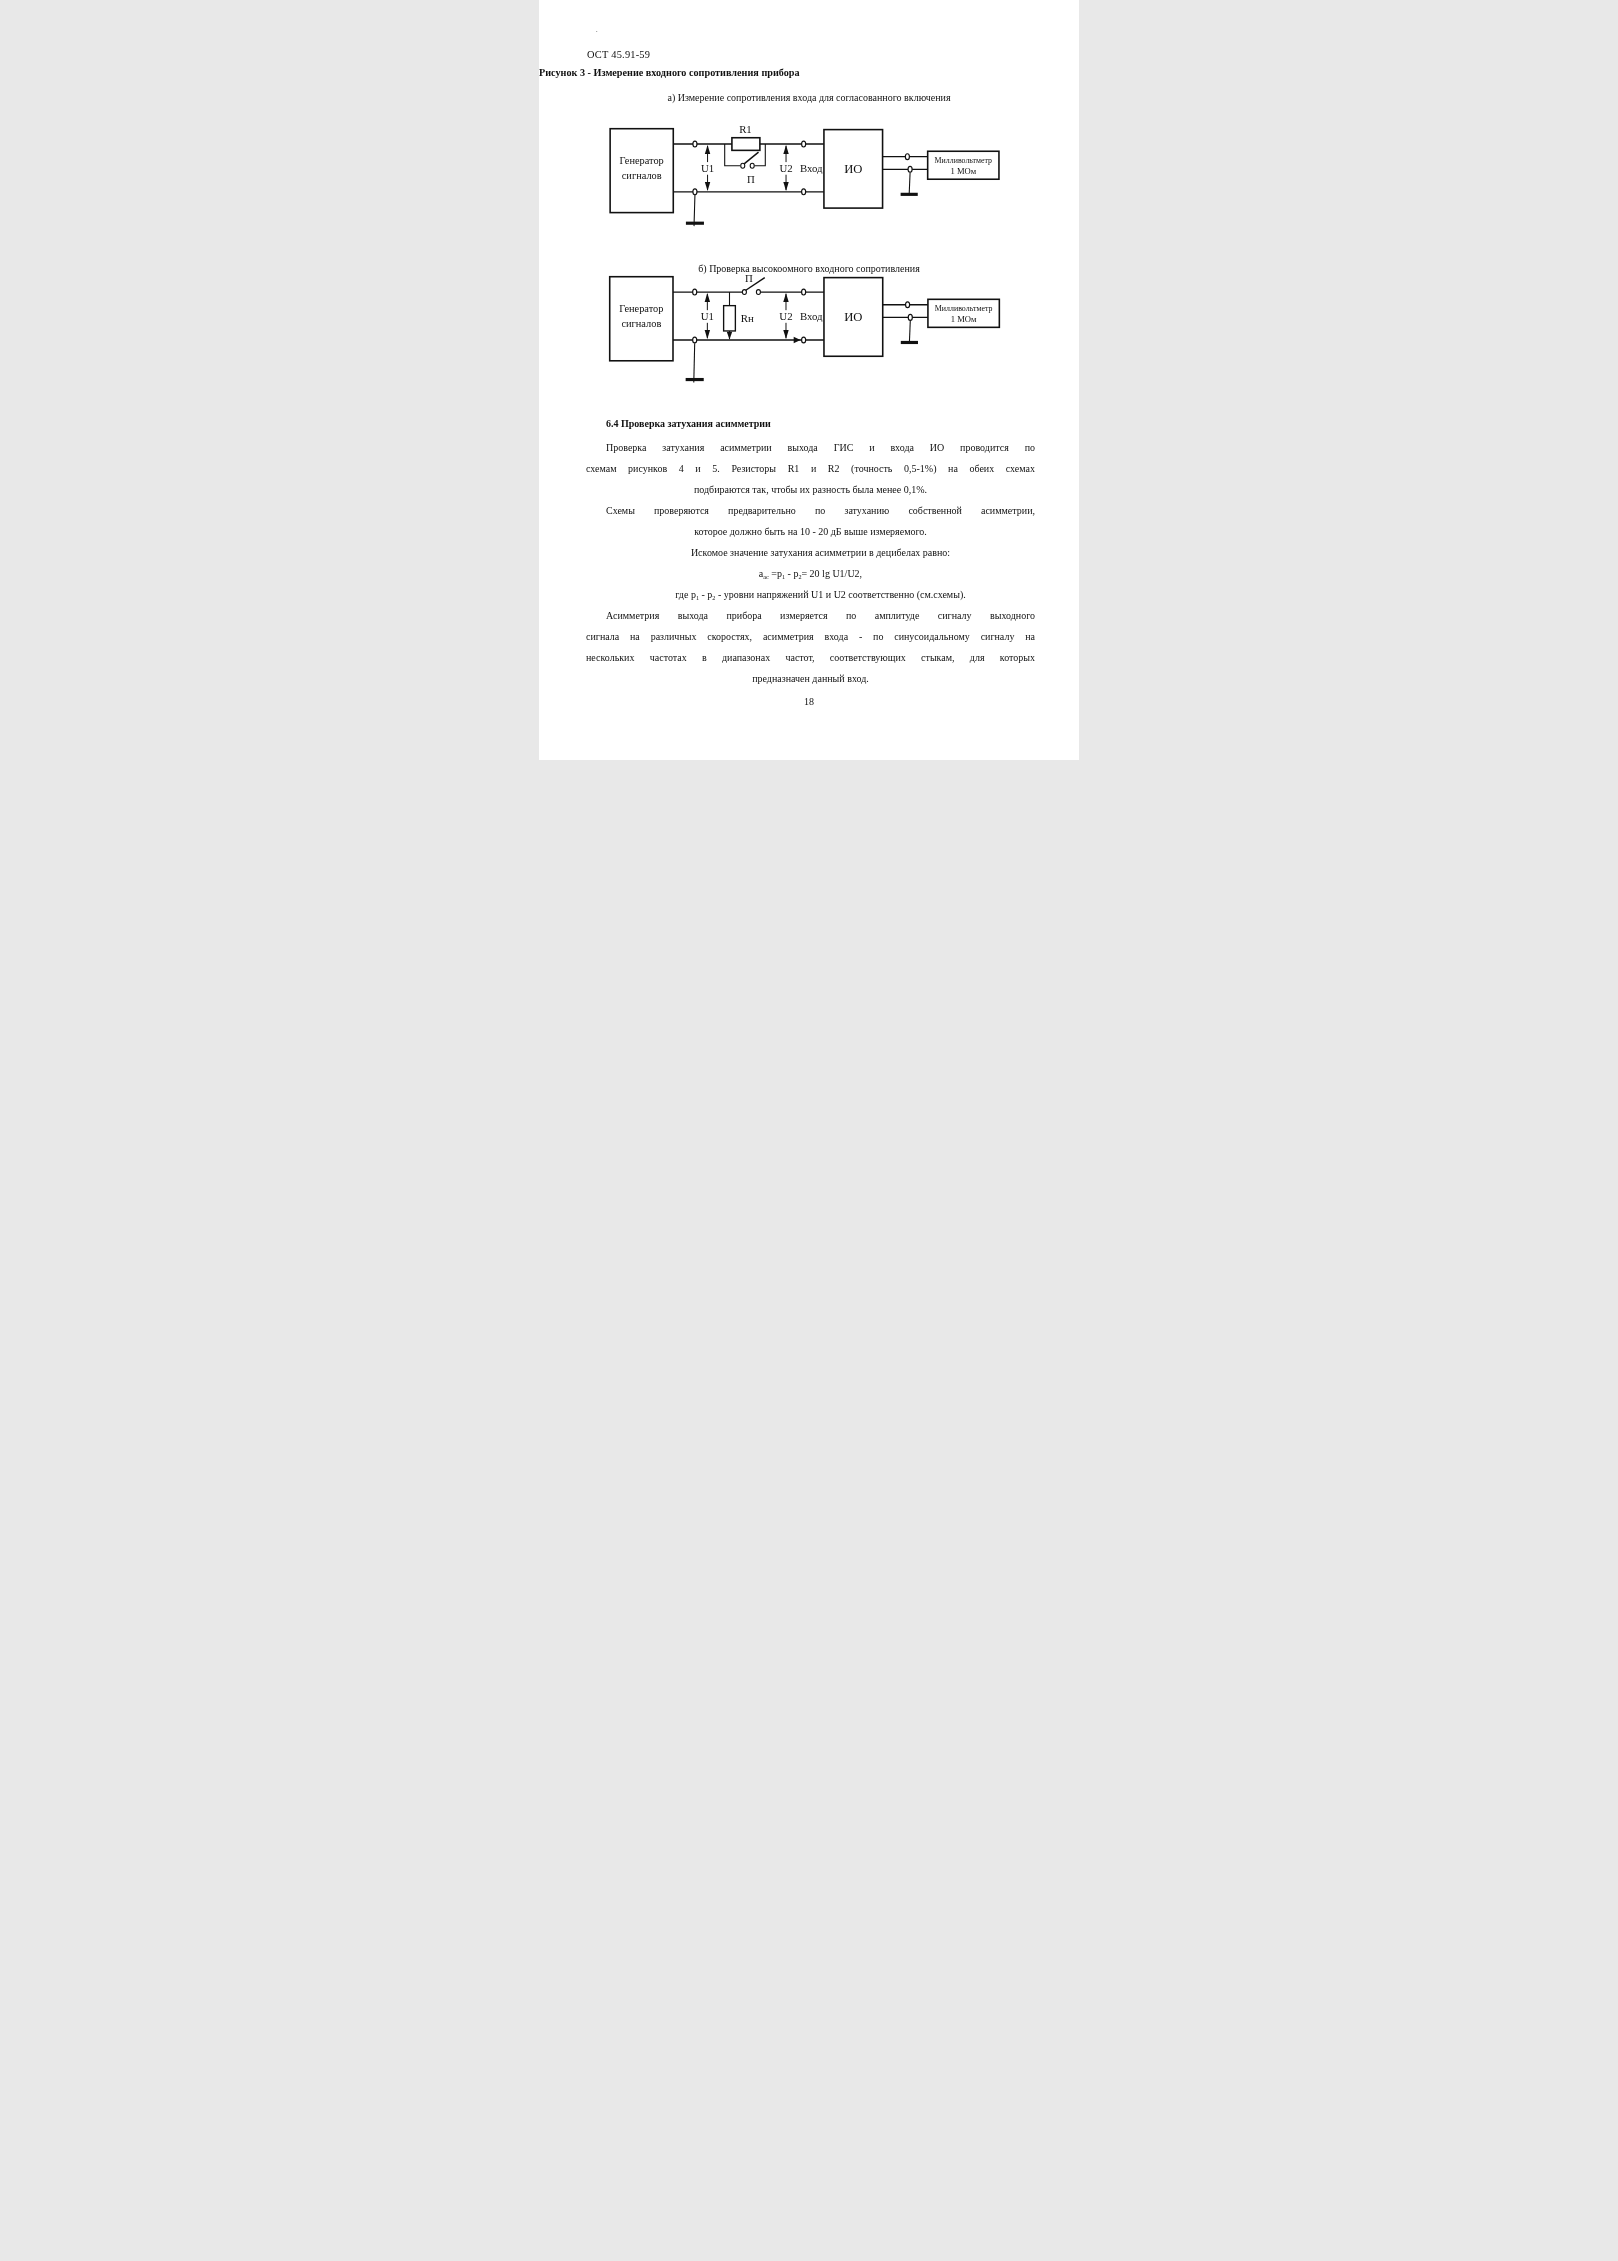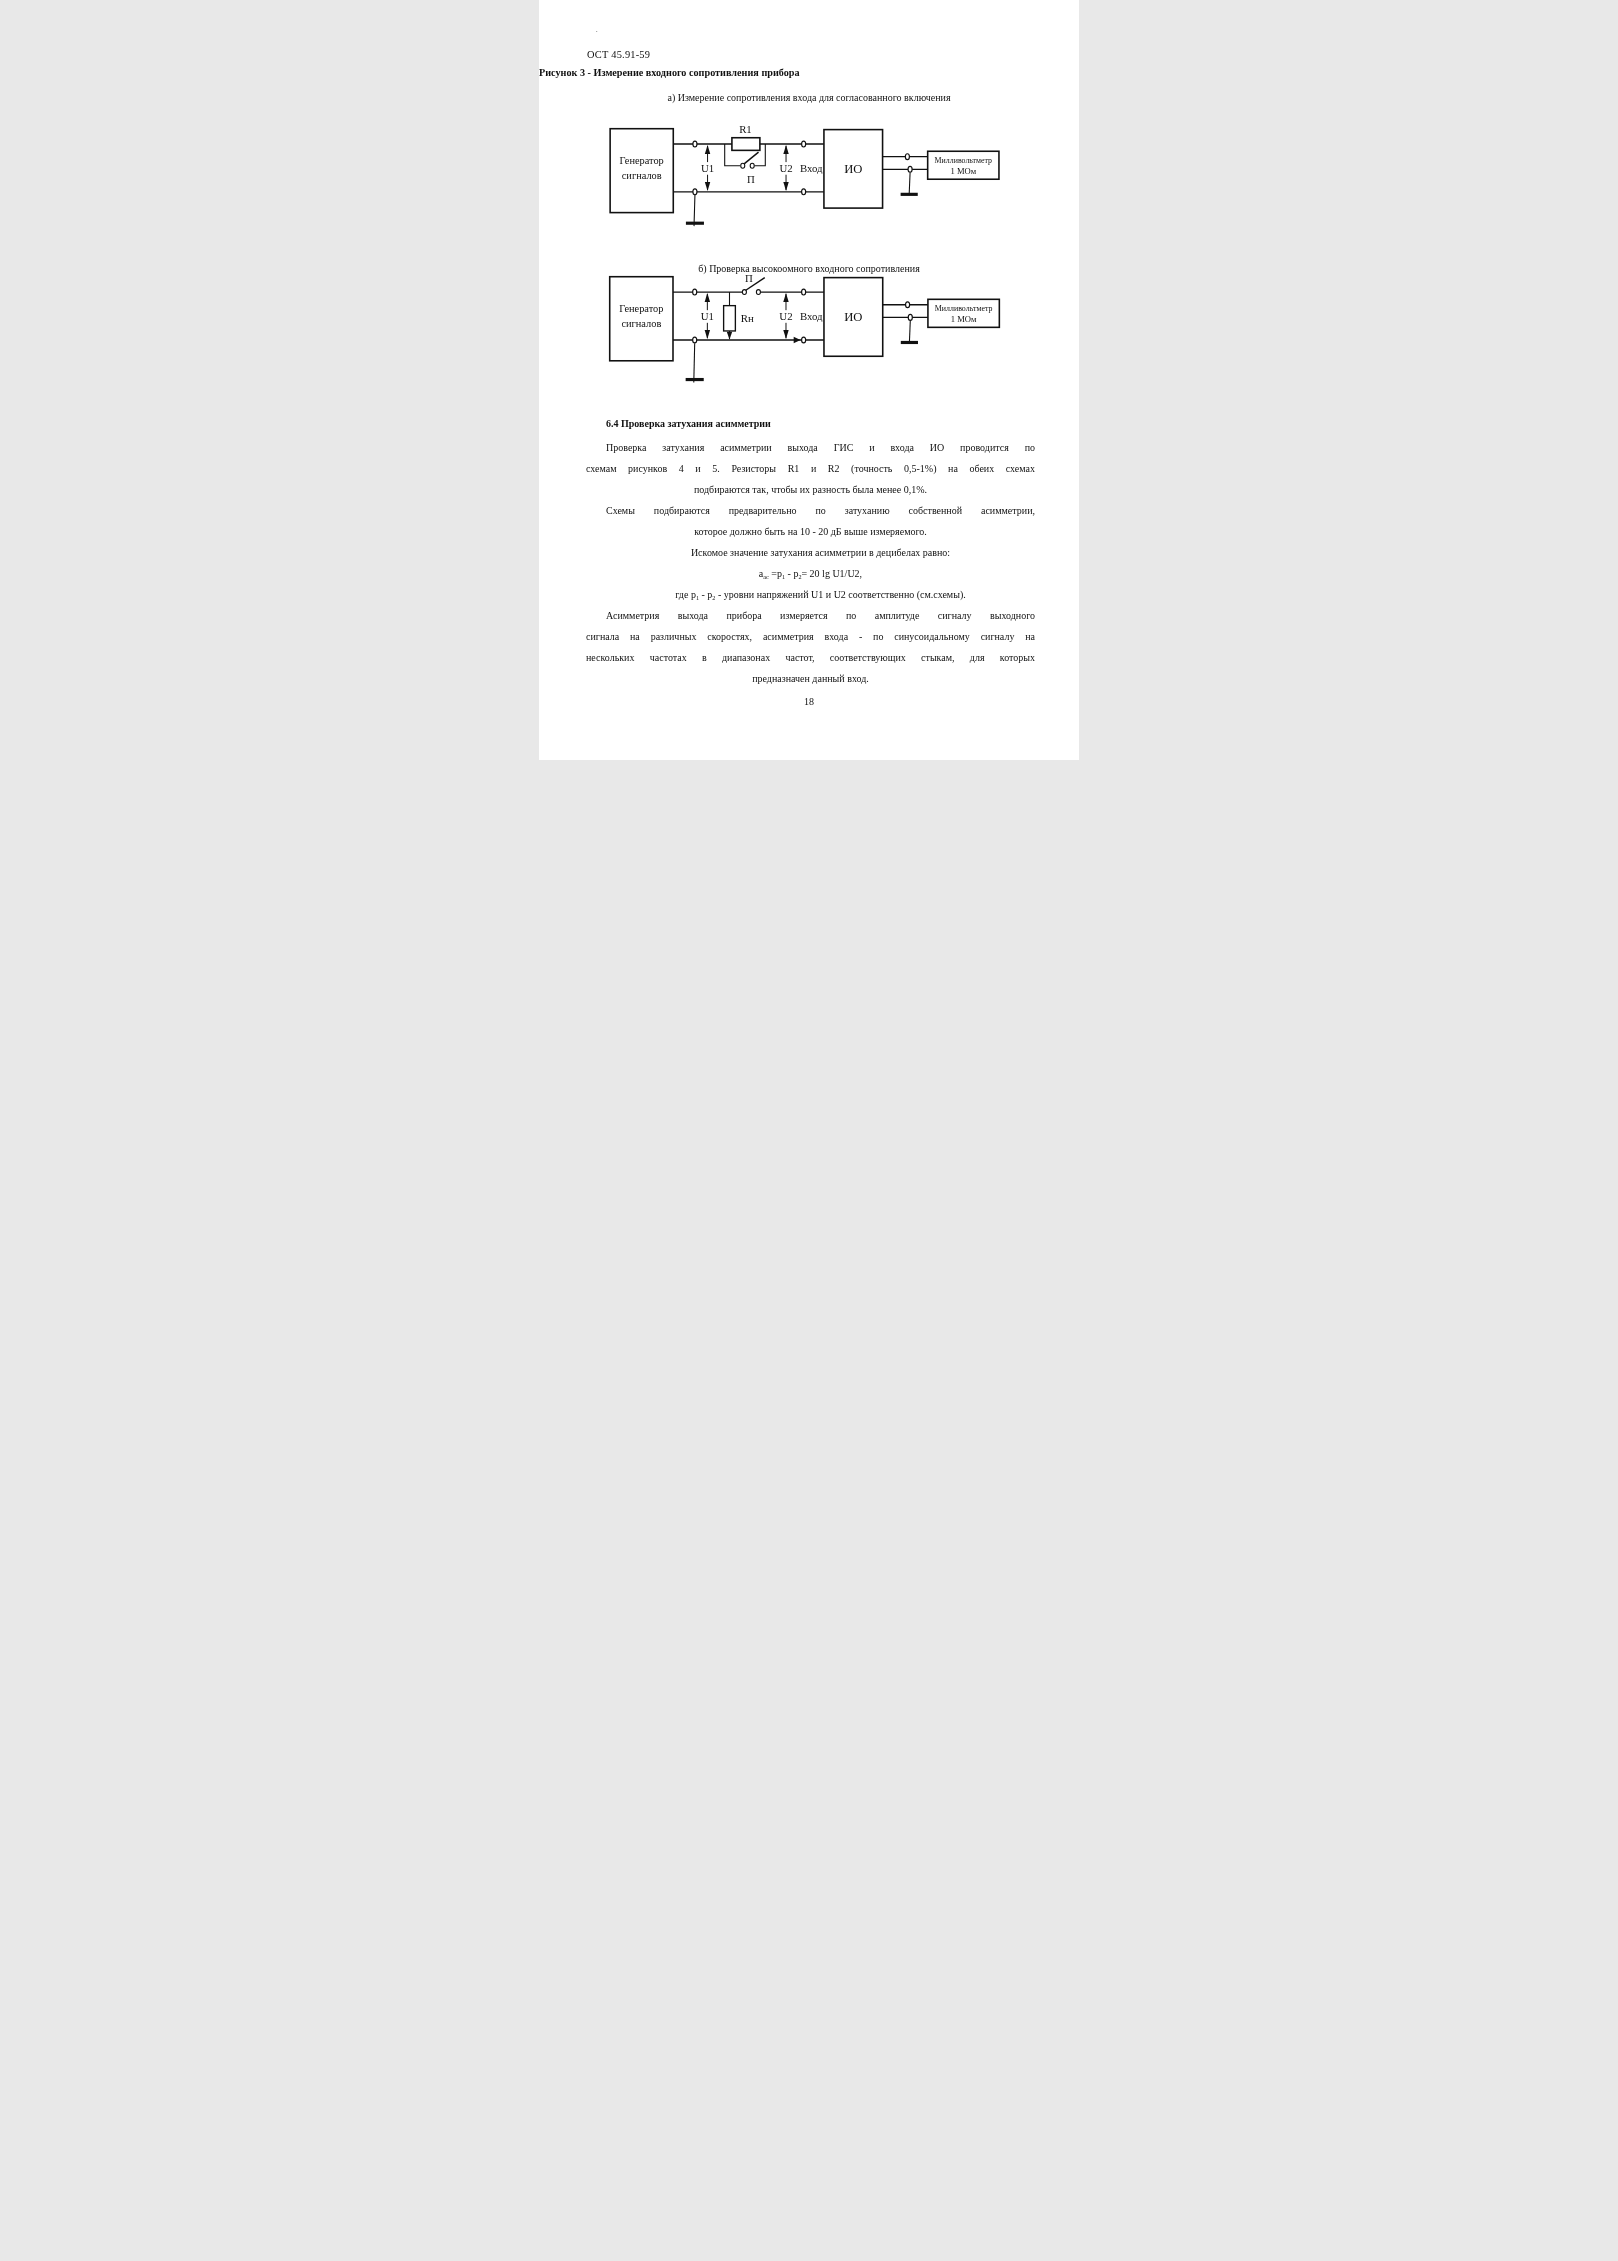--- a/index.html
+++ b/index.html
@@ -178,21 +178,21 @@
     </g>
   </svg>
 
   <div class="section">
     <div class="heading">6.4 Проверка затухания асимметрии</div>
 
     <div class="ln jline indent">Проверка затухания асимметрии выхода ГИС и входа ИО проводится по</div>
     <div class="ln jline">схемам рисунков 4 и 5. Резисторы R1 и R2 (точность 0,5-1%) на обеих схемах</div>
     <div class="ln lline">подбираются так, чтобы их разность была менее 0,1%.</div>
 
-    <div class="ln jline indent">Схемы подбираются предварительно по затуханию собственной асимметрии,</div>
+    <div class="ln jline indent">Схемы проверяются предварительно по затуханию собственной асимметрии,</div>
     <div class="ln lline">которое должно быть на 10 - 20 дБ выше измеряемого.</div>
 
     <div class="ln lline indent">Искомое значение затухания асимметрии в децибелах равно:</div>
 
     <div class="ln formula">
       <span>a</span><sub>ас</sub><span> =p</span><sub>1</sub><span> - p</span><sub>2</sub><span>= 20 lg U1/U2,</span>
     </div>
 
     <div class="ln lline indent">
       <span>где p</span><sub>1</sub><span> - p</span><sub>2</sub><span> -  уровни  напряжений U1 и U2 соответственно (см.схемы).</span>

